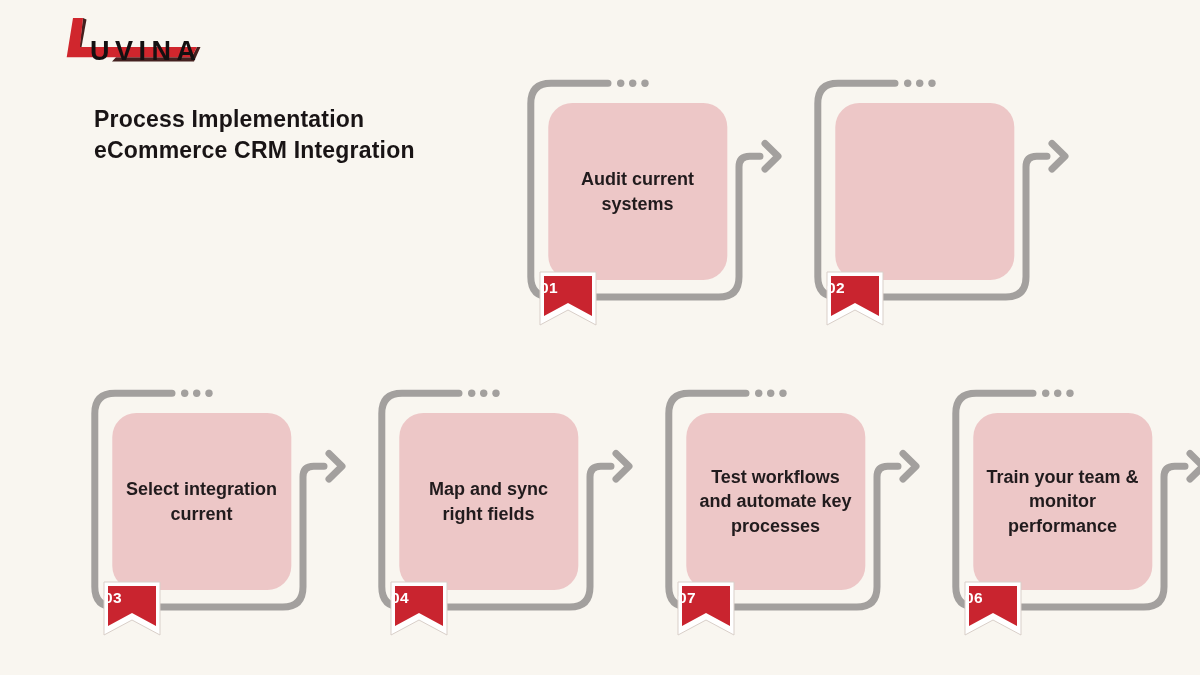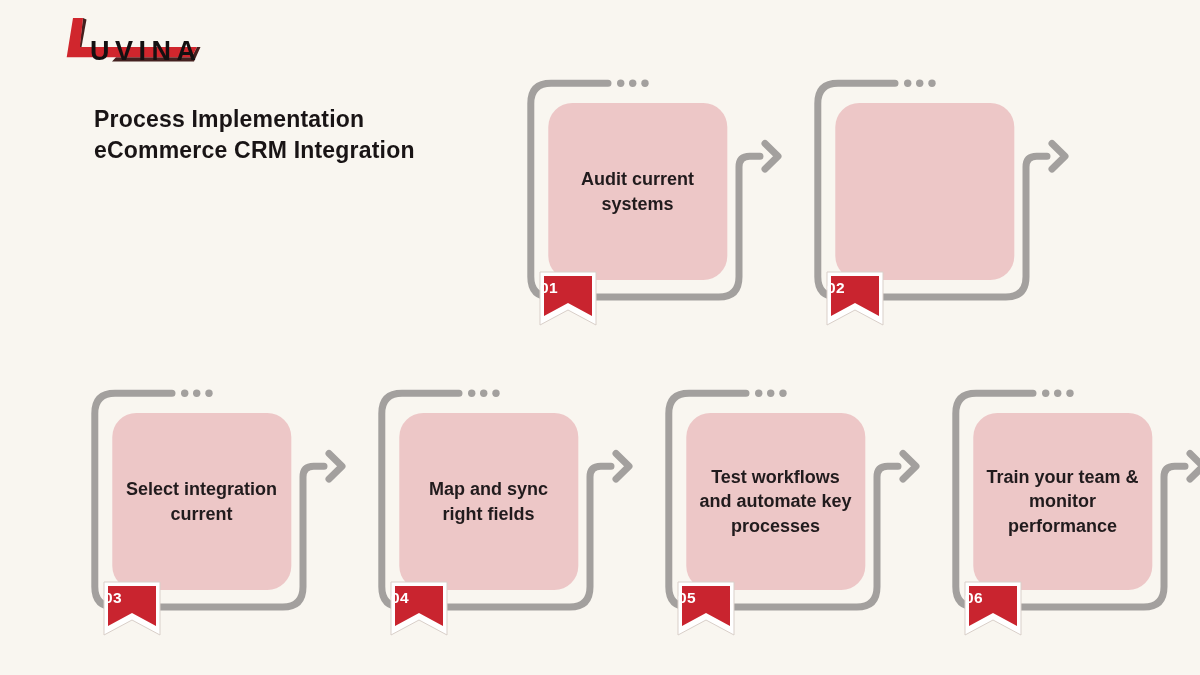--- a/index.html
+++ b/index.html
@@ -110,21 +110,21 @@
       </svg>
     <div class="card-label">Map and sync right fields</div>
     <div class="card-num">04</div>
   </div>
 
   <div class="card" id="card-4">
     <svg class="frame" viewBox="0 0 270 270">
         <use href="#card-frame"></use>
       </svg>
     <div class="card-label">Test workflows and automate key processes</div>
-    <div class="card-num">05</div>
+    <div class="card-num">07</div>
   </div>
 
   <div class="card" id="card-5">
     <svg class="frame" viewBox="0 0 270 270">
         <use href="#card-frame"></use>
       </svg>
     <div class="card-label">Train your team &amp; monitor performance</div>
     <div class="card-num">06</div>
   </div>
 

